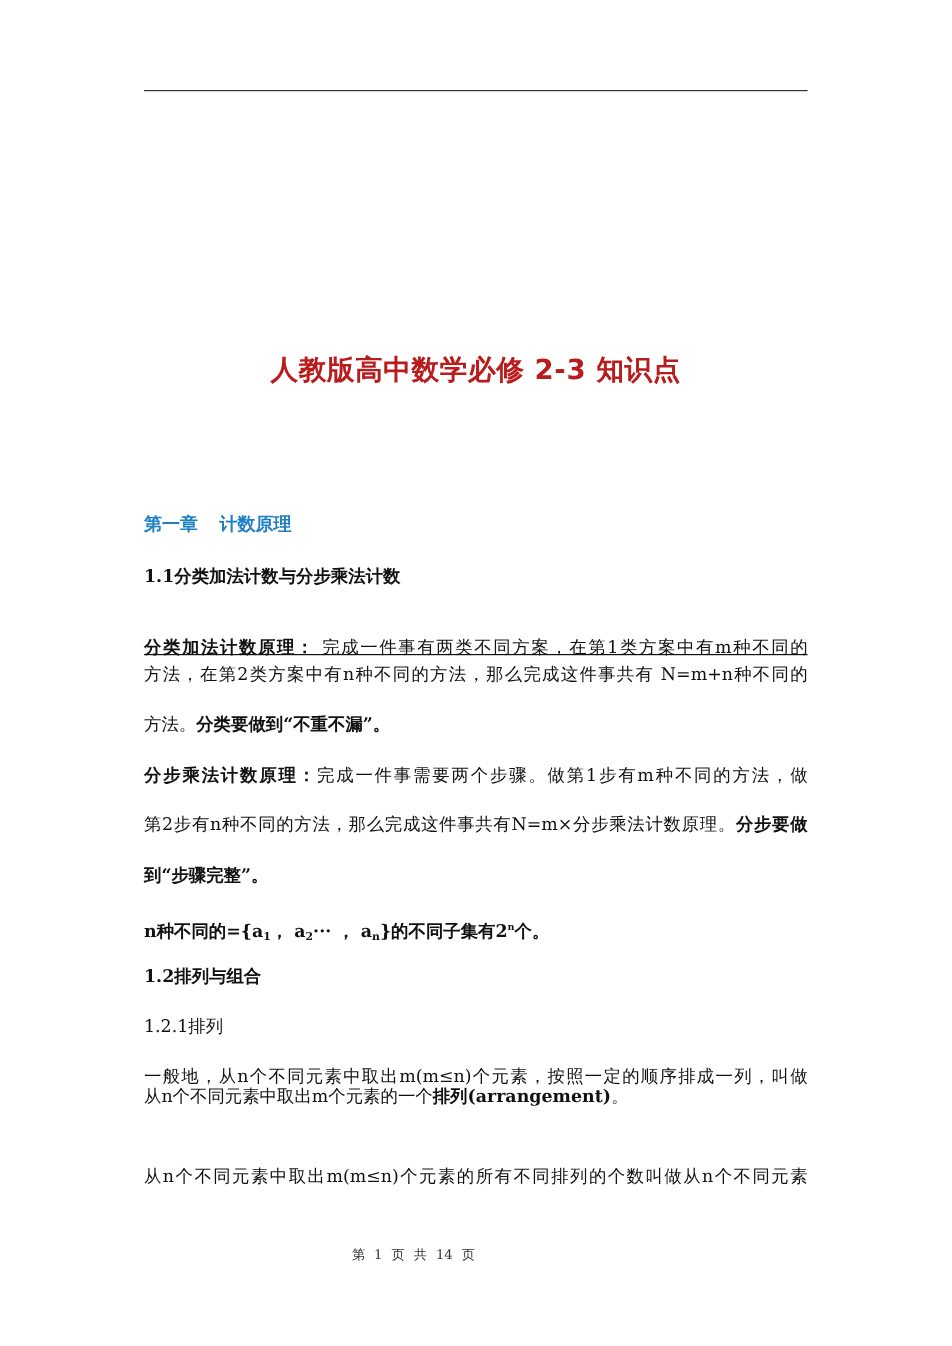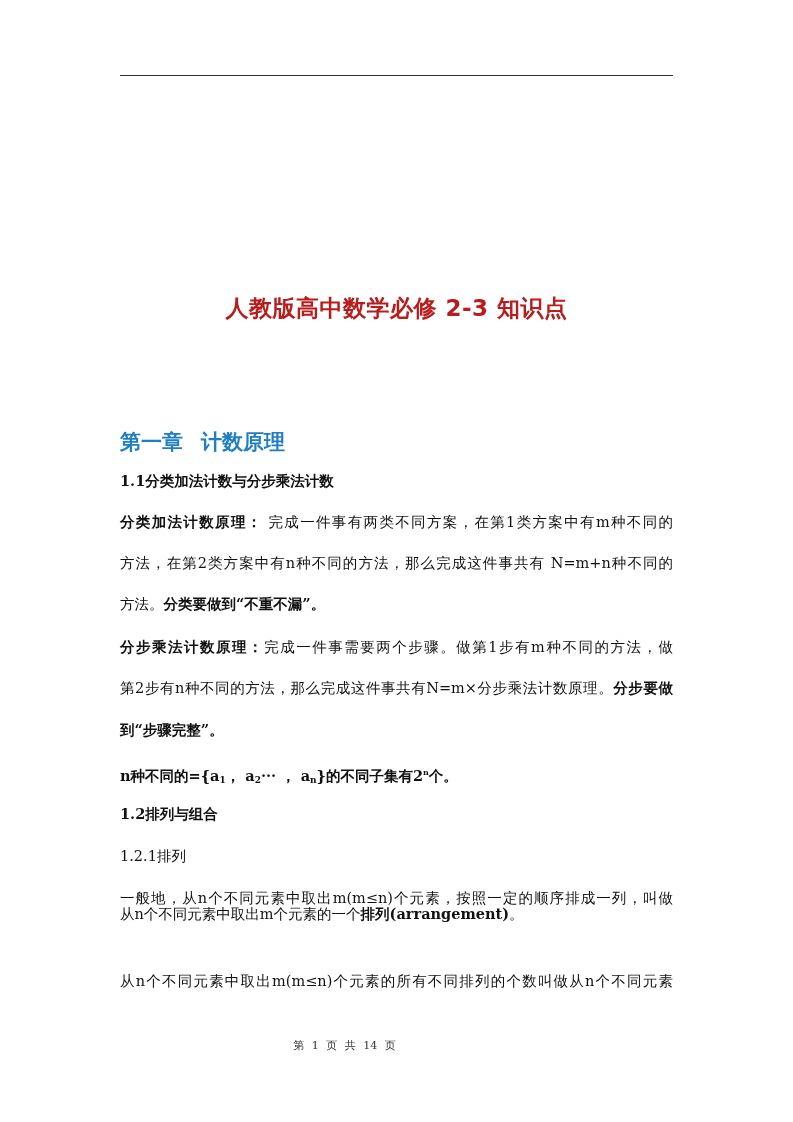--- a/index.html
+++ b/index.html
@@ -15,21 +15,21 @@
     .doc-title {
       position: absolute; left: 0; width: 793px; top: 293px; text-align: center;
       font-family: "DejaVu Sans", "Liberation Sans", sans-serif;
       font-size: 23px; font-weight: bold; color: #b91c1c; letter-spacing: 0.5px;
     }
     .content { position: absolute; left: 120px; top: 428px; width: 553px; }
     .line { font-size: 14.5px; line-height: 20px; height: 20px; white-space: nowrap; }
     .chapter {
       position: absolute; top: 0; left: 0;
       font-family: "DejaVu Sans", "Liberation Sans", sans-serif;
-      font-size: 21px; font-weight: bold; color: #1F7FC4;
+      font-size: 15px; font-weight: bold; color: #1F7FC4;
     }
     .chapter .gap { display: inline-block; width: 18px; }
     .abs { position: absolute; left: 0; }
     .b { font-weight: bold; text-align: right; }
     .justify { width: 553px; text-align: justify; text-align-last: justify; }
     sub { font-size: 9px; vertical-align: -2px; }
     sup { font-size: 8px; vertical-align: 6px; }
     .footer {
       position: absolute; left: 0; width: 689px; top: 1038px; text-align: center;
       font-size: 11px; color: #333; word-spacing: 4px;
@@ -42,21 +42,21 @@
 
 <div class="doc-title">人教版高中数学必修 2-3 知识点</div>
 
 <div class="content">
   <div class="chapter">
     <span>第一章</span><span class="gap"></span><span>计数原理</span>
   </div>
 
   <div class="line abs b" style="top:43px;">1.1分类加法计数与分步乘法计数</div>
 
-  <div class="line abs justify" style="top:84px;"><span class="b">分类加法计数原理：</span><span> 完成一件事有两类不同方案，在第1类方案中有m种不同的</span></div>
+  <div class="line abs justify" style="top:102px;text-decoration:underline;"><span class="b">分类加法计数原理：</span><span> 完成一件事有两类不同方案，在第1类方案中有m种不同的</span></div>
   <div class="line abs justify" style="top:125px;">方法，在第2类方案中有n种不同的方法，那么完成这件事共有  N=m+n种不同的</div>
   <div class="line abs" style="top:166px;"><span>方法。</span><span class="b">分类要做到“不重不漏”。</span></div>
 
   <div class="line abs justify" style="top:209px;"><span class="b">分步乘法计数原理：</span><span>完成一件事需要两个步骤。做第1步有m种不同的方法，做</span></div>
   <div class="line abs justify" style="top:250px;"><span>第2步有n种不同的方法，那么完成这件事共有N=m×分步乘法计数原理。</span><span class="b">分步要做</span></div>
   <div class="line abs b" style="top:292px;">到“步骤完整”。</div>
 
   <div class="line abs b" style="top:334px;"><span>n种不同的={a</span><sub>1</sub><span>，  a</span><sub>2</sub><span>··· ，  a</span><sub>n</sub><span>}的不同子集有2</span><sup>n</sup><span>个。</span></div>
 
   <div class="line abs b" style="top:376px;">1.2排列与组合</div>

